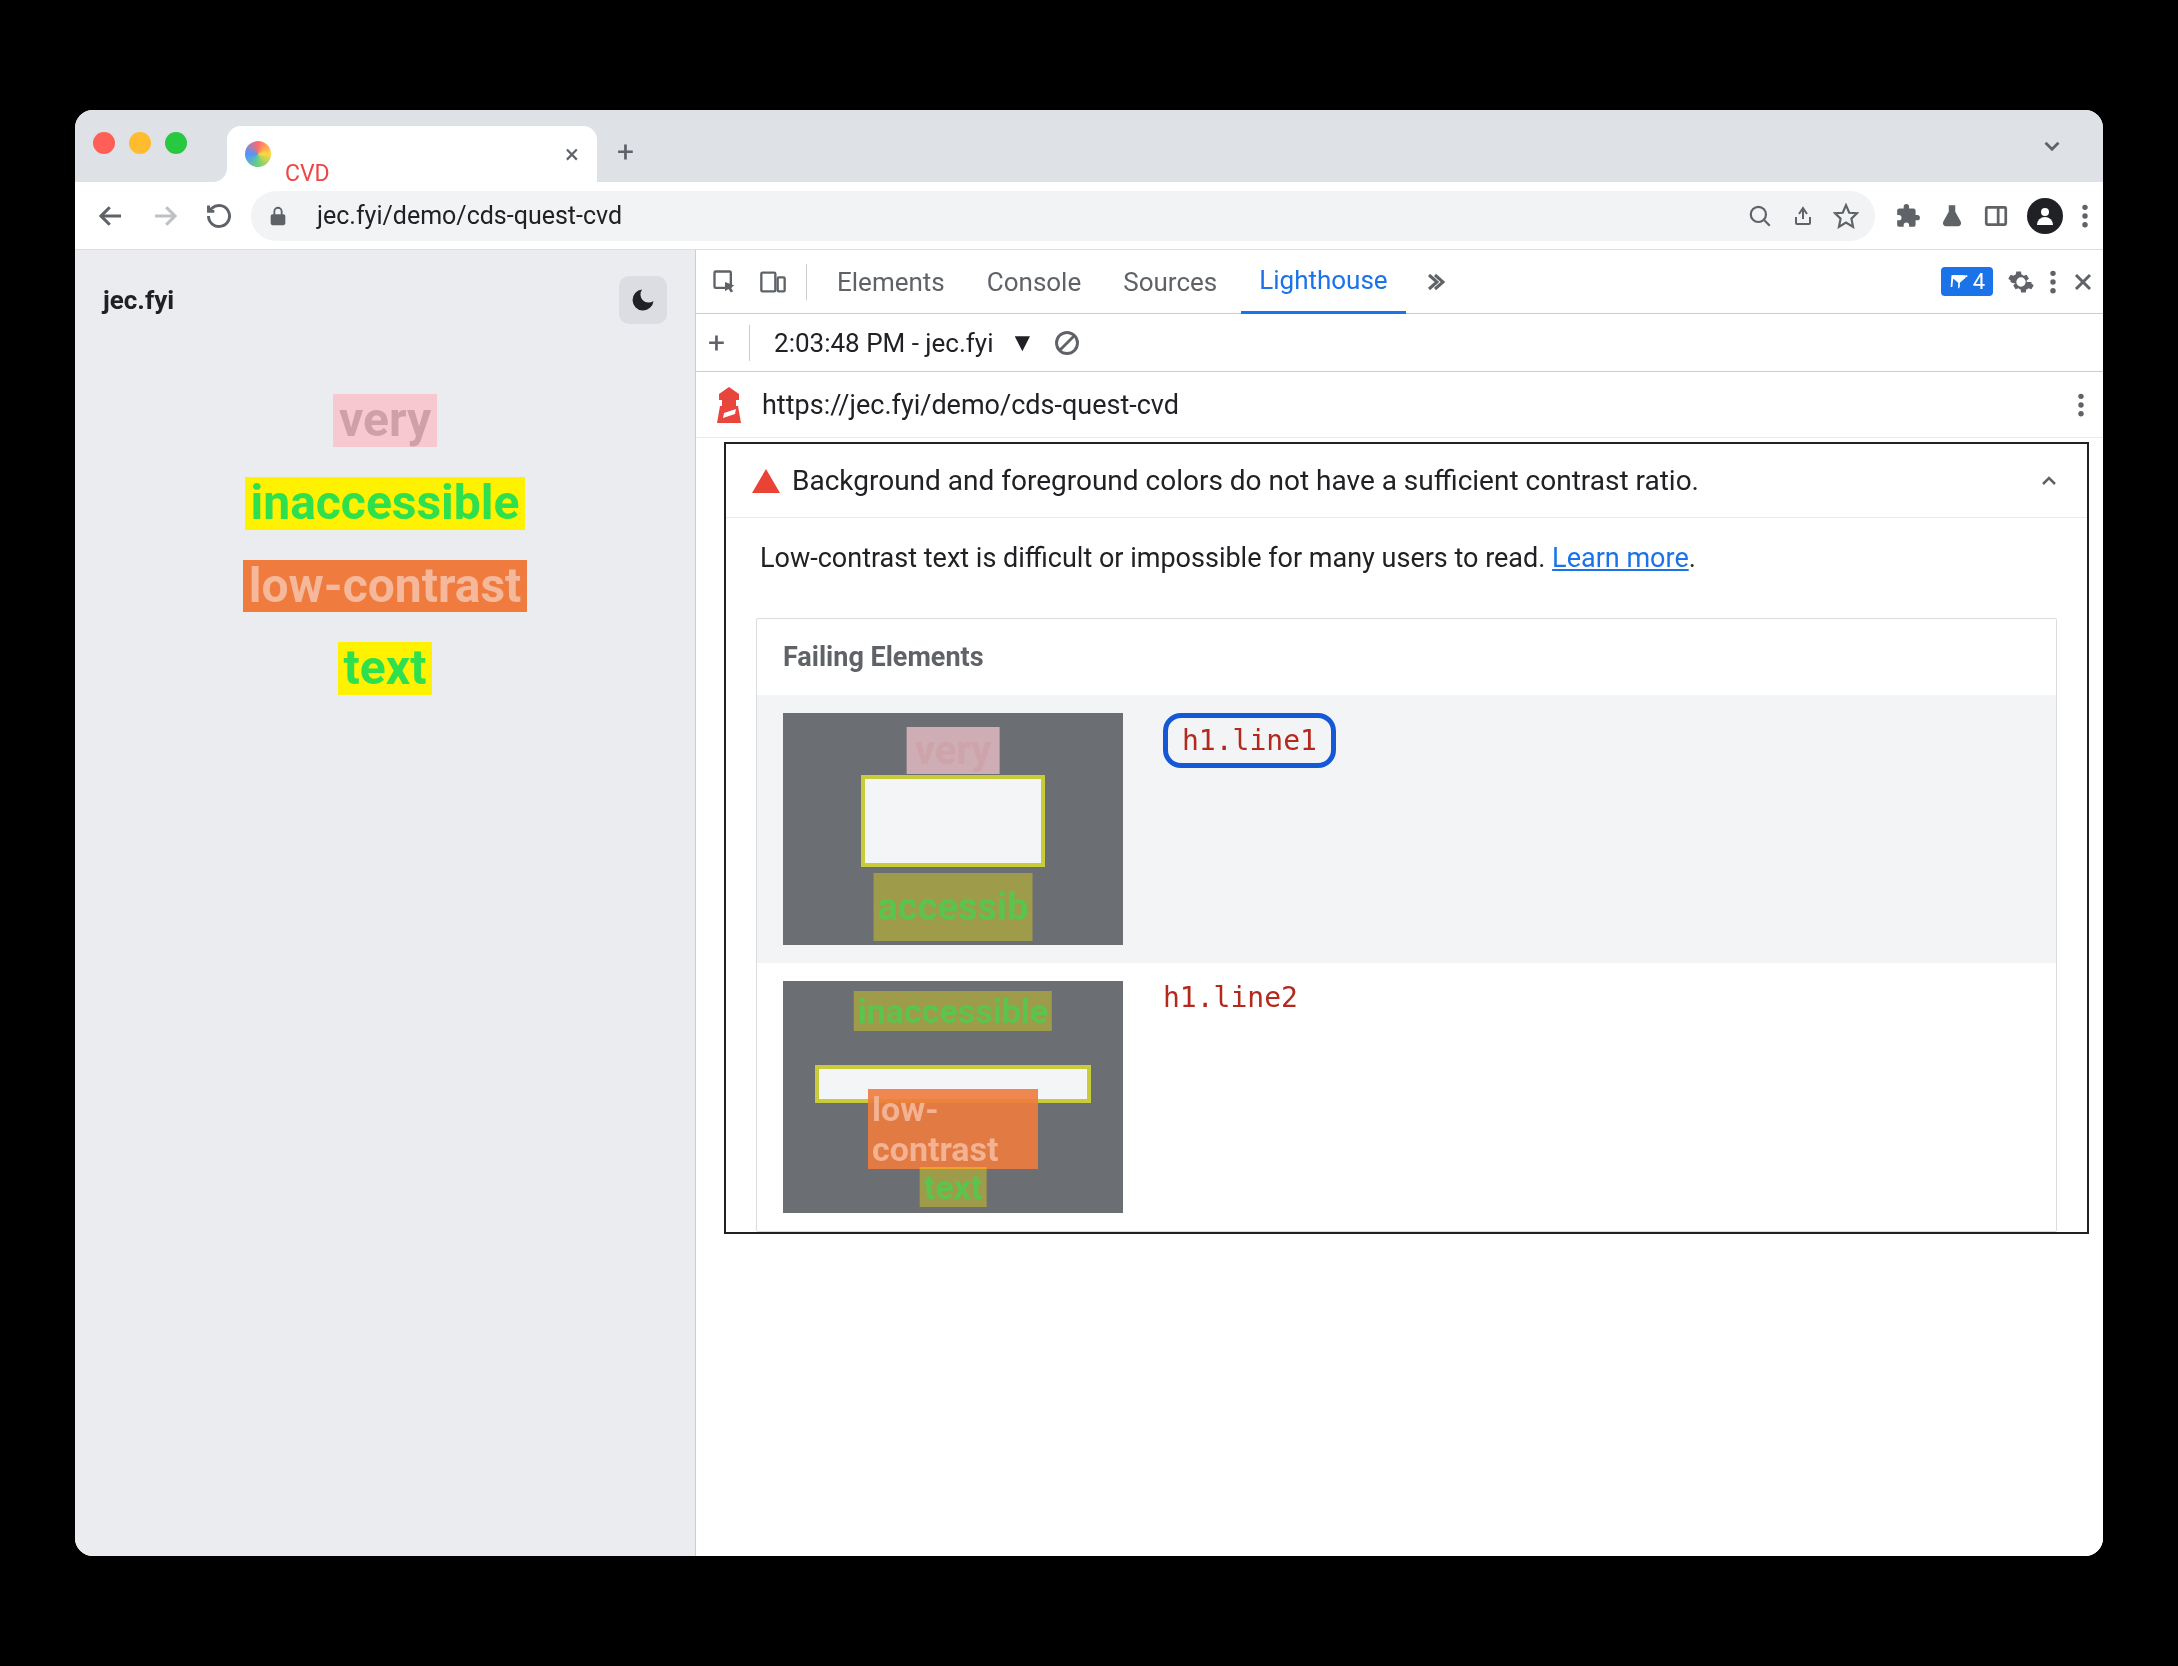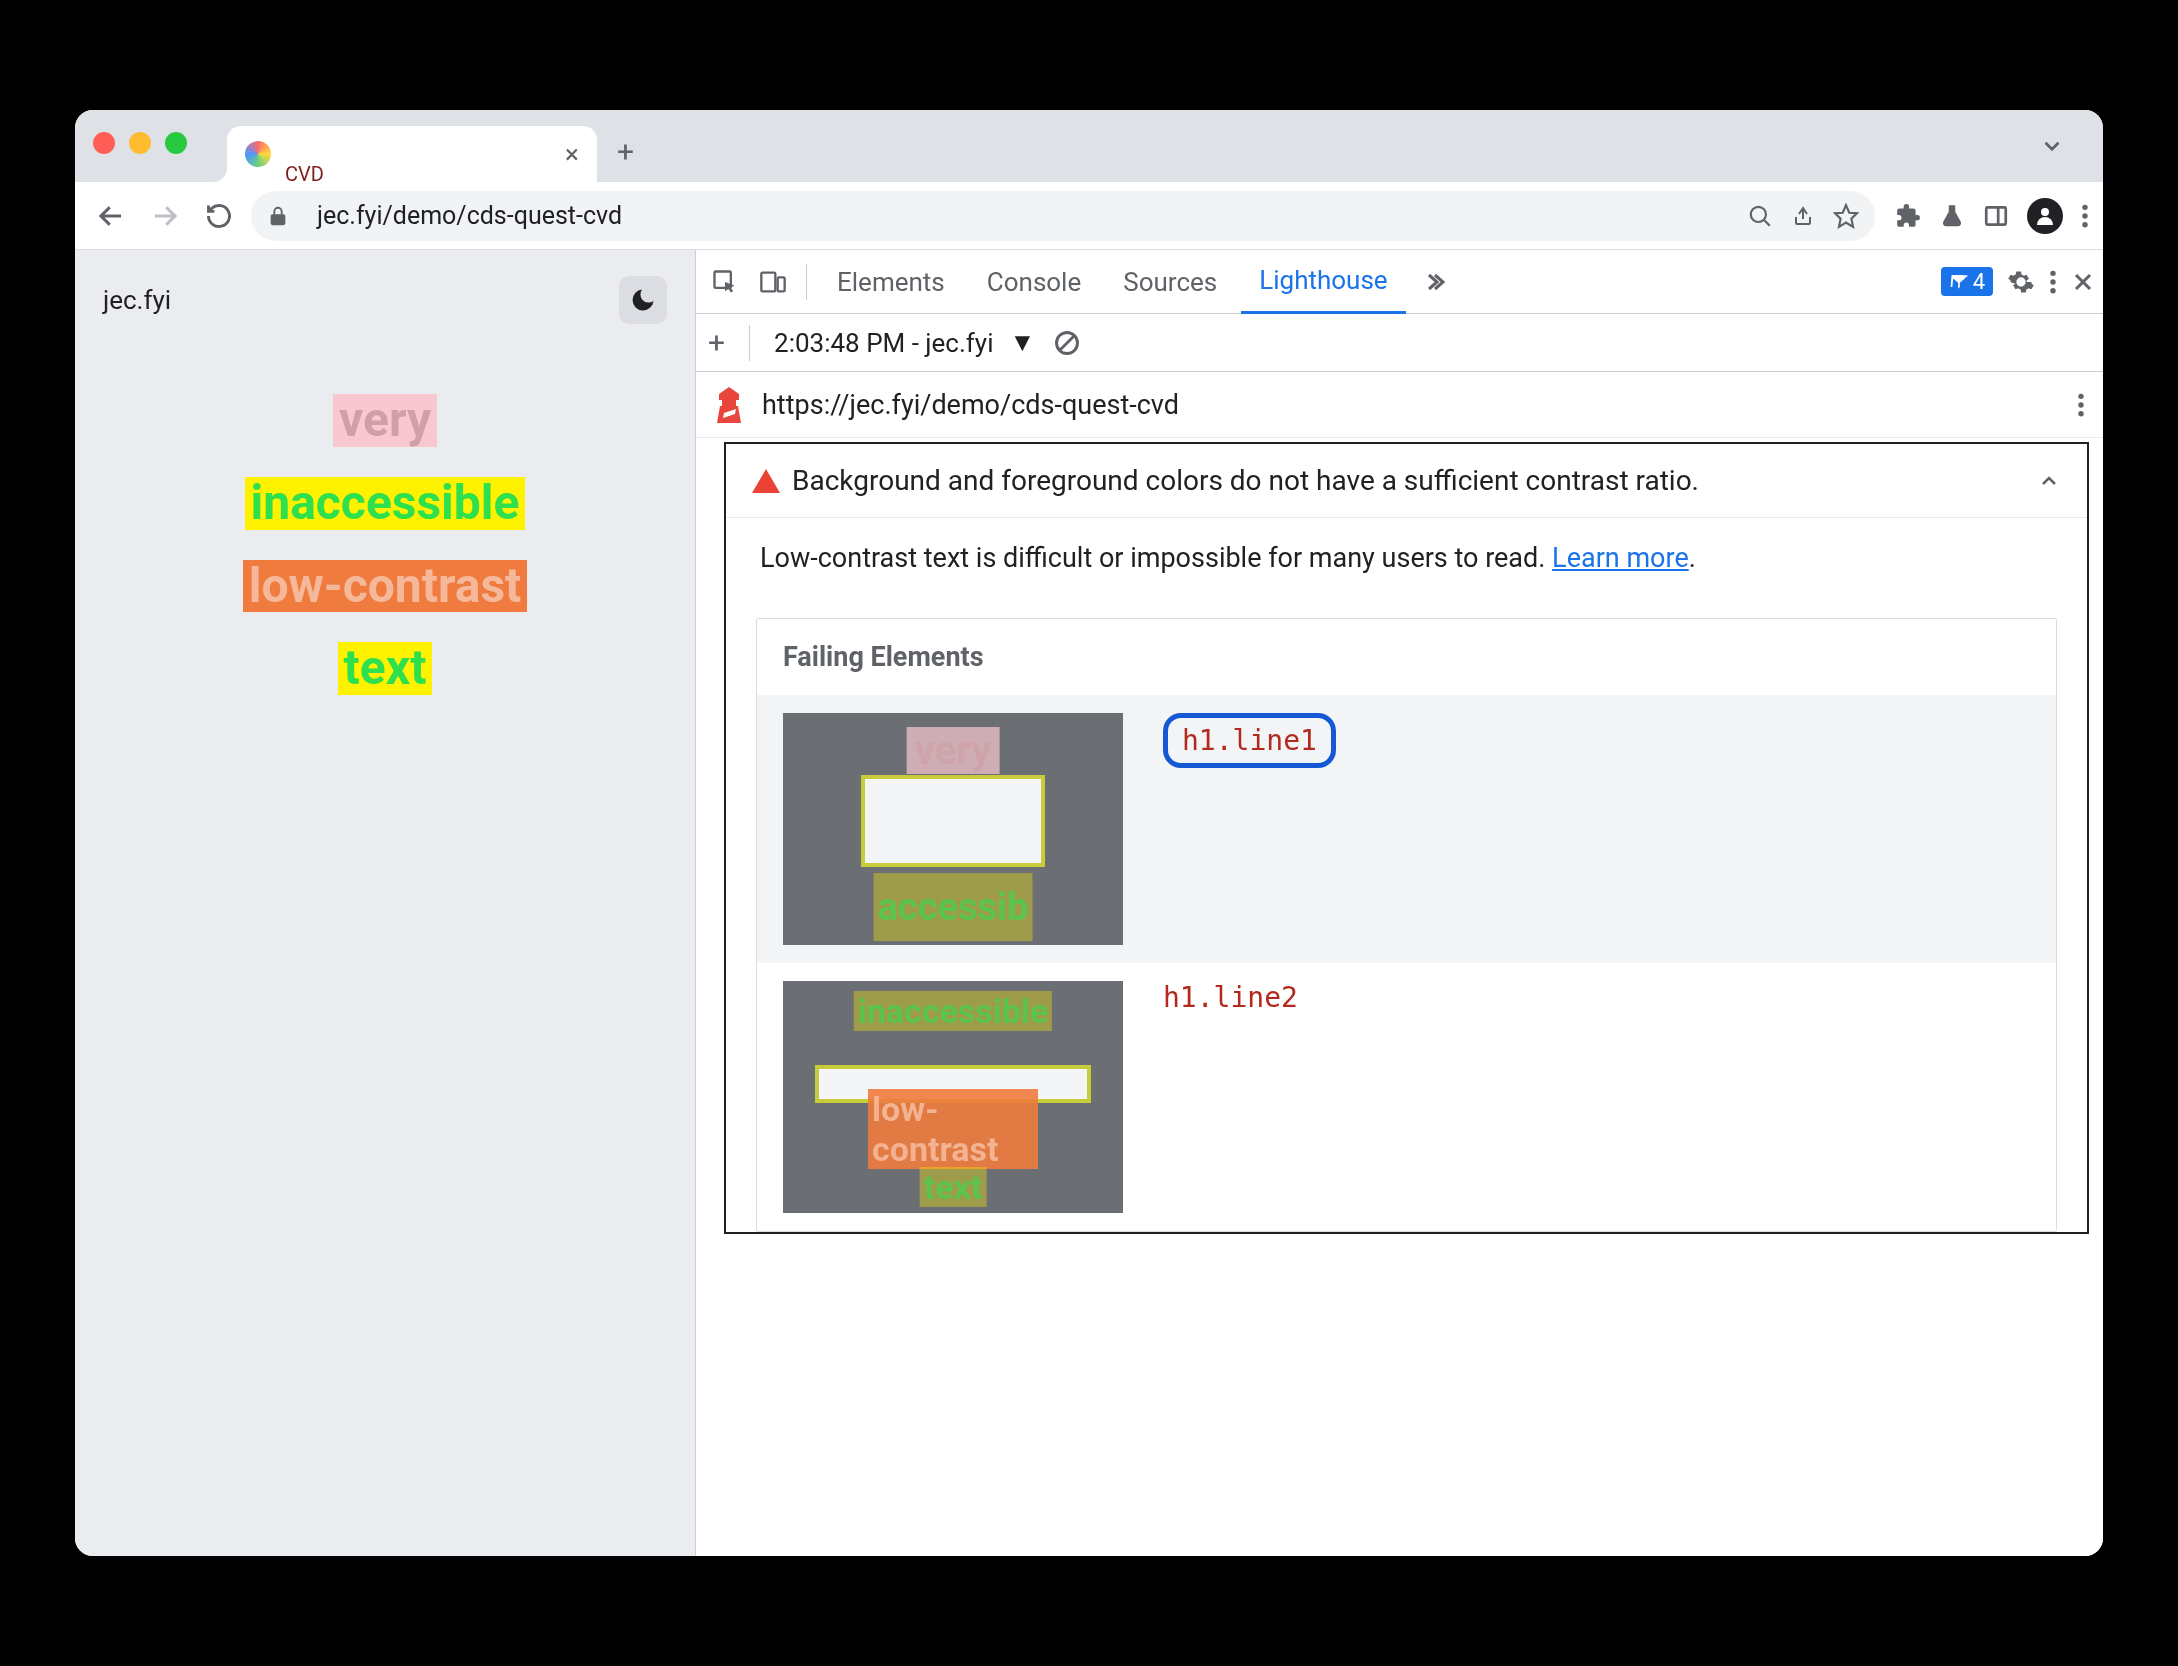--- a/index.html
+++ b/index.html
@@ -50,21 +50,21 @@
 }
 .tab::before, .tab::after{
   content:"";position:absolute;bottom:0;width:14px;height:14px;background:#fff;
 }
 .tab::before{left:-14px;border-radius:0 0 14px 0;box-shadow:7px 7px 0 7px #fff;clip-path:inset(0 0 0 0);background:#dee1e6;border-bottom-right-radius:14px;}
 .tab::after{right:-14px;background:#dee1e6;border-bottom-left-radius:14px;}
 .favicon {
   width: 26px; height: 26px; border-radius: 50%;
   background: conic-gradient(#ff6b6b, #ffd93d, #6bcf7f, #4d96ff, #ff6b6b);
 }
-.tab-title { font-size: 20px; color: #7f1d1d; flex:1;margin-top:39px;}
+.tab-title { font-size: 23px; color: #ef4444; flex:1;margin-top:39px;}
 .tab-close { font-size: 26px; color:#5f6368; cursor:pointer;}
 .new-tab { margin-left: 20px; font-size: 30px; color:#5f6368; margin-top:10px;}
 .tabstrip-chevron { margin-left:auto; margin-right:20px; color:#5f6368;}
 
 .toolbar {
   background: #fff;
   height: 68px;
   display: flex;
   align-items: center;
   padding: 0 14px;
@@ -93,21 +93,21 @@
 .avatar svg{fill:#fff;}
 
 .content-area{flex:1;display:flex;overflow:hidden;}
 .page-viewport{
   width: 620px;
   background:#ebecf0;
   padding: 26px 14px;
   position:relative;
 }
 .page-header{display:flex;justify-content:space-between;align-items:center;padding:0 14px 30px;}
-.page-site-title{font-size:26px;font-weight:400;color:#202124;}
+.page-site-title{font-size:26px;font-weight:700;color:#202124;}
 .dark-toggle{width:48px;height:48px;background:#dcdde2;border-radius:10px;display:flex;align-items:center;justify-content:center;font-size:26px;}
 .demo-lines{display:flex;flex-direction:column;align-items:center;gap:30px;margin-top:40px;}
 .demo-line{font-size:48px;font-weight:700;padding:0 6px;line-height:1.1;}
 .line1{background:#f8c8d0;color:#d0a0a8;}
 .line2{background:#fff200;color:#2ee04d;}
 .line3{background:#ef7b3e;color:#f5b89a;}
 .line4{background:#fff200;color:#2ee04d;}
 
 .devtools{flex:1;display:flex;flex-direction:column;border-left:1px solid #cacdd1;background:#fff;}
 .dt-tabs{

